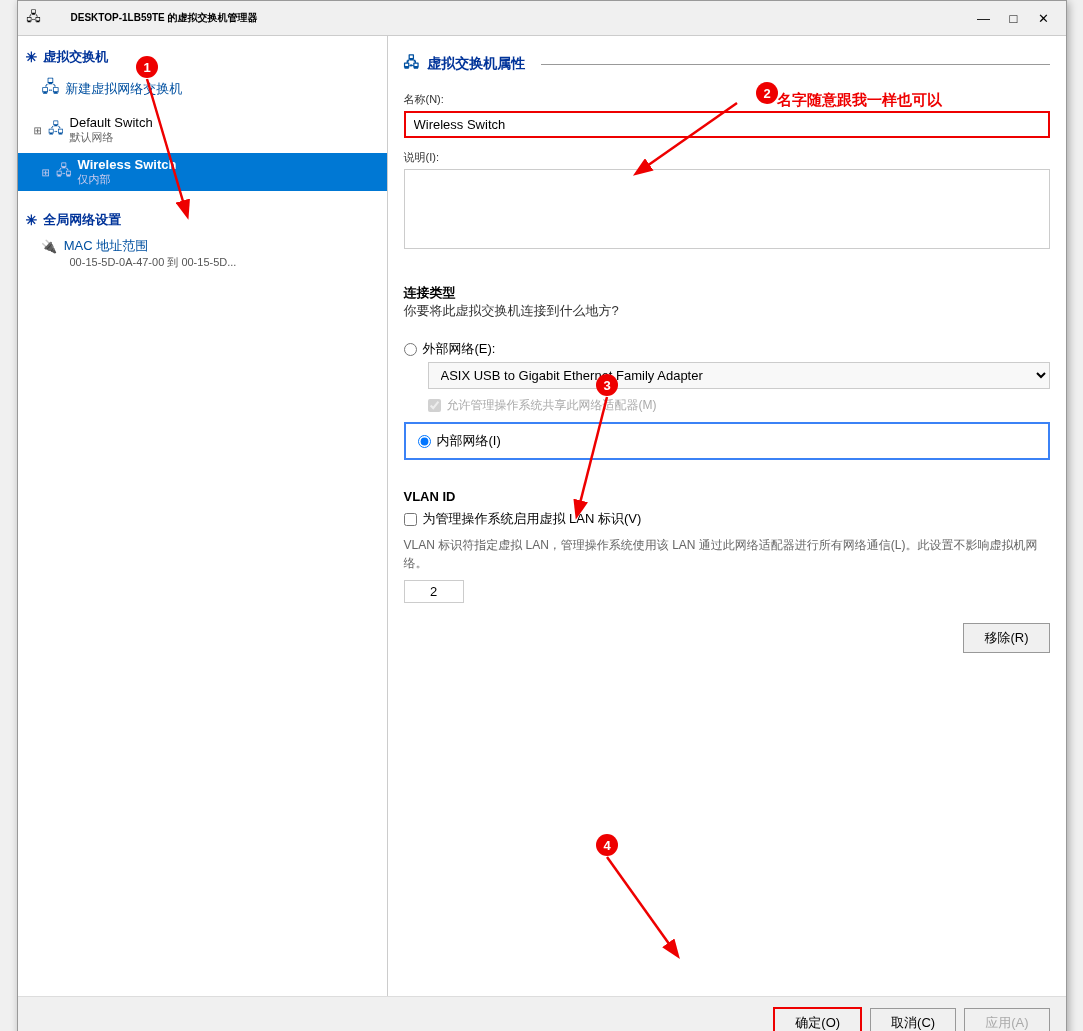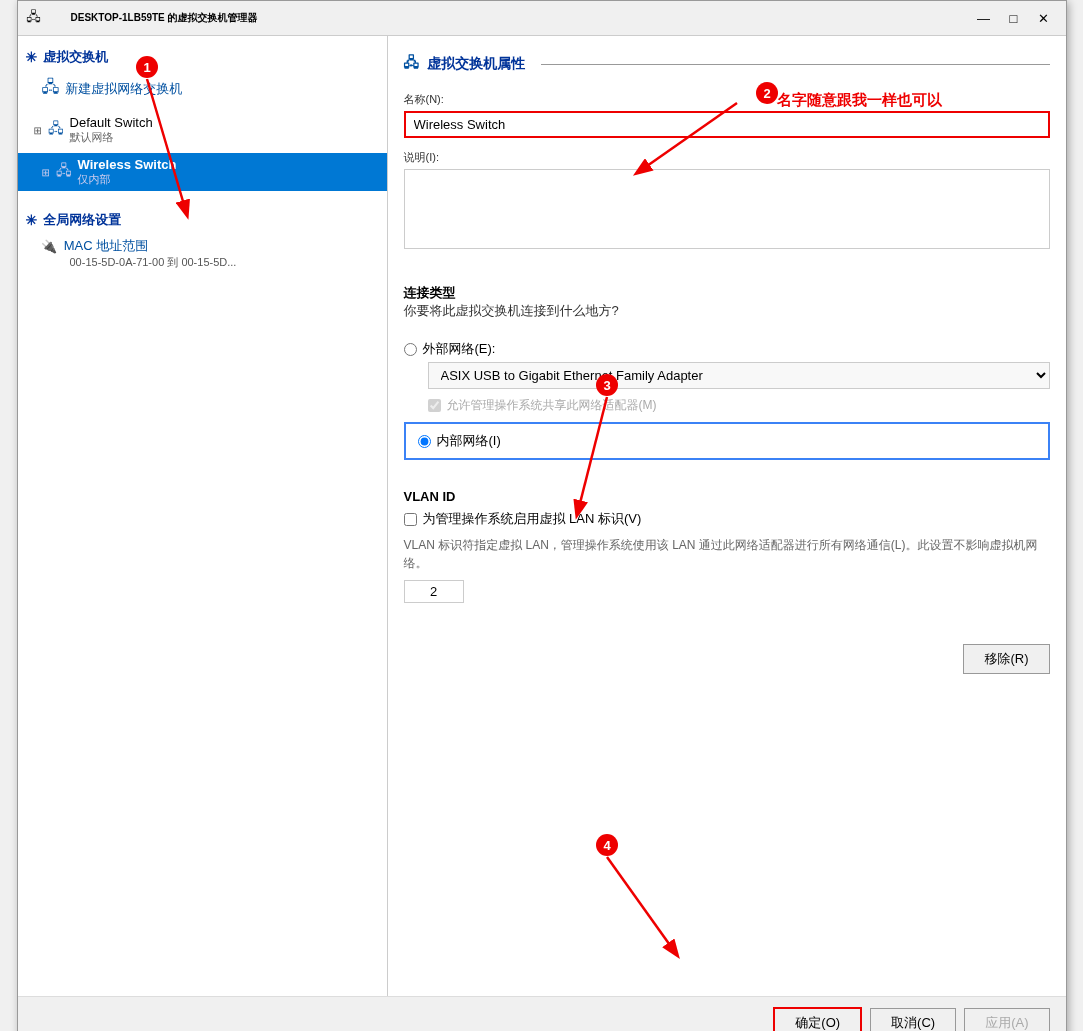--- a/index.html
+++ b/index.html
@@ -329,21 +329,21 @@
         <div class="section-header">
           <span class="section-header-icon">✳</span>
           <span>全局网络设置</span>
         </div>
 
         <div class="mac-section">
           <div class="mac-title">
             <span>🔌</span>
             <span>MAC 地址范围</span>
           </div>
-          <div class="mac-range">00-15-5D-0A-71-00 到 00-15-5D...</div>
+          <div class="mac-range">00-15-5D-0A-47-00 到 00-15-5D...</div>
         </div>
       </div>
 
       <div class="right-panel" style="position:relative;">
         
         <div class="props-header">
           <span style="color:#0050a0;">🖧</span>
           <span>虚拟交换机属性</span>
           <div class="section-line"></div>
         </div>
@@ -394,21 +394,21 @@
           <div class="vlan-title">VLAN ID</div>
           <div class="radio-item">
             <input type="checkbox" style="">
             <span>为管理操作系统启用虚拟 LAN 标识(V)</span>
           </div>
           <div class="vlan-desc">VLAN 标识符指定虚拟 LAN，管理操作系统使用该 LAN 通过此网络适配器进行所有网络通信(L)。此设置不影响虚拟机网络。</div>
           <input type="text" class="vlan-input" value="2" style="">
         </div>
 
         
-        <div style="display:flex; justify-content:flex-end; margin-top: 41px;">
+        <div style="display:flex; justify-content:flex-end; margin-top: 20px;">
           <button class="btn">移除(R)</button>
         </div>
       </div>
     </div>
 
     <div class="bottom-bar">
       <button class="btn btn-ok">确定(O)</button>
       <button class="btn">取消(C)</button>
       <button class="btn" style="color:#aaa;">应用(A)</button>
     </div>

